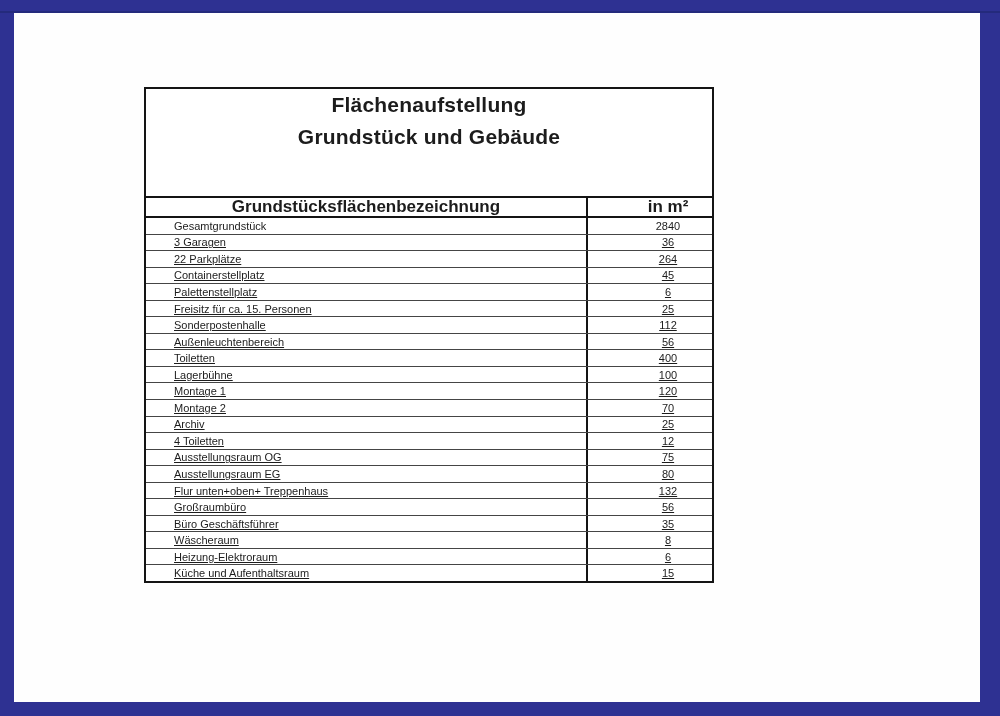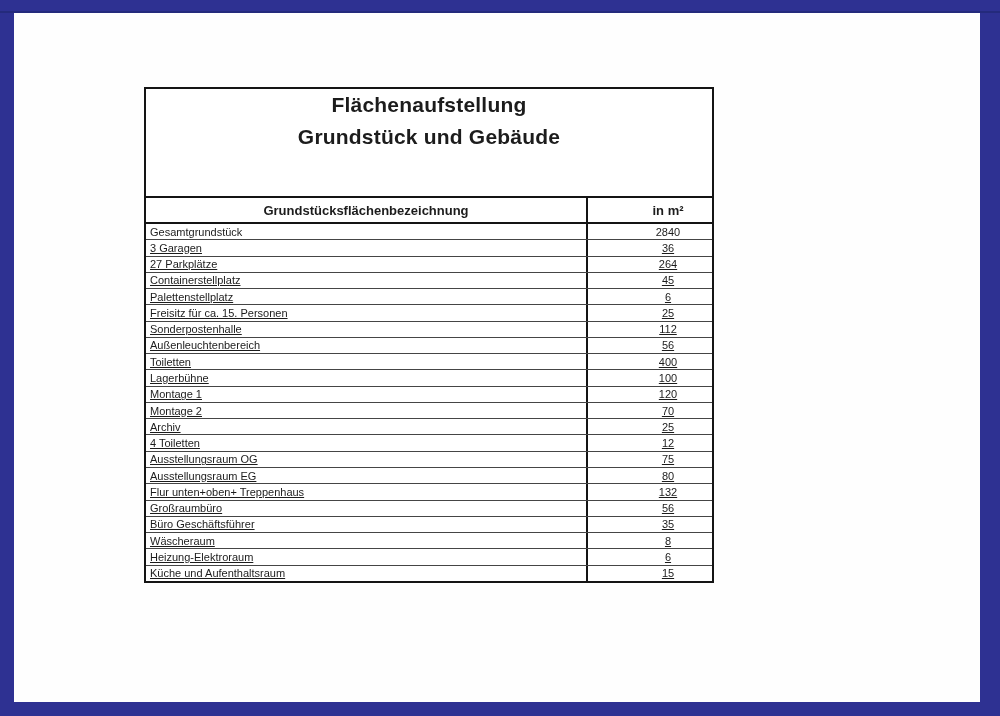--- a/index.html
+++ b/index.html
@@ -43,35 +43,36 @@
     text-align: center;
     padding-top: 0;
   }
   .title-line {
     font-size: 21px;
     font-weight: bold;
     line-height: 32px;
     letter-spacing: 0.2px;
   }
   .header-row {
-    height: 26px;
+    height: 20px;
     border-bottom: 2px solid #141414;
     display: flex;
     font-weight: bold;
-    font-size: 13px;
+    font-size: 17px;
   }
   .rows {
     flex: 1;
     display: flex;
     flex-direction: column;
   }
   .row {
     flex: 1;
     display: flex;
     font-size: 11px;
+    padding-left: 24px;
   }
   .row + .row { border-top: 1px solid #454545; text-decoration: underline; }
   .cell { display: flex; align-items: center; overflow: hidden; white-space: nowrap; }
   .cell.label {
     flex: 1;
     padding-left: 4px;
     border-right: 2px solid #141414;
   }
   .cell.value {
     width: 88px;
@@ -101,21 +102,21 @@
       <div class="rows" id="rows">
           <div class="row">
             <div class="cell label">Gesamtgrundstück</div>
             <div class="cell value">2840</div>
           </div>
           <div class="row">
             <div class="cell label">3 Garagen</div>
             <div class="cell value">36</div>
           </div>
           <div class="row">
-            <div class="cell label">27 Parkplätze</div>
+            <div class="cell label">22 Parkplätze</div>
             <div class="cell value">264</div>
           </div>
           <div class="row">
             <div class="cell label">Containerstellplatz</div>
             <div class="cell value">45</div>
           </div>
           <div class="row">
             <div class="cell label">Palettenstellplatz</div>
             <div class="cell value">6</div>
           </div>

